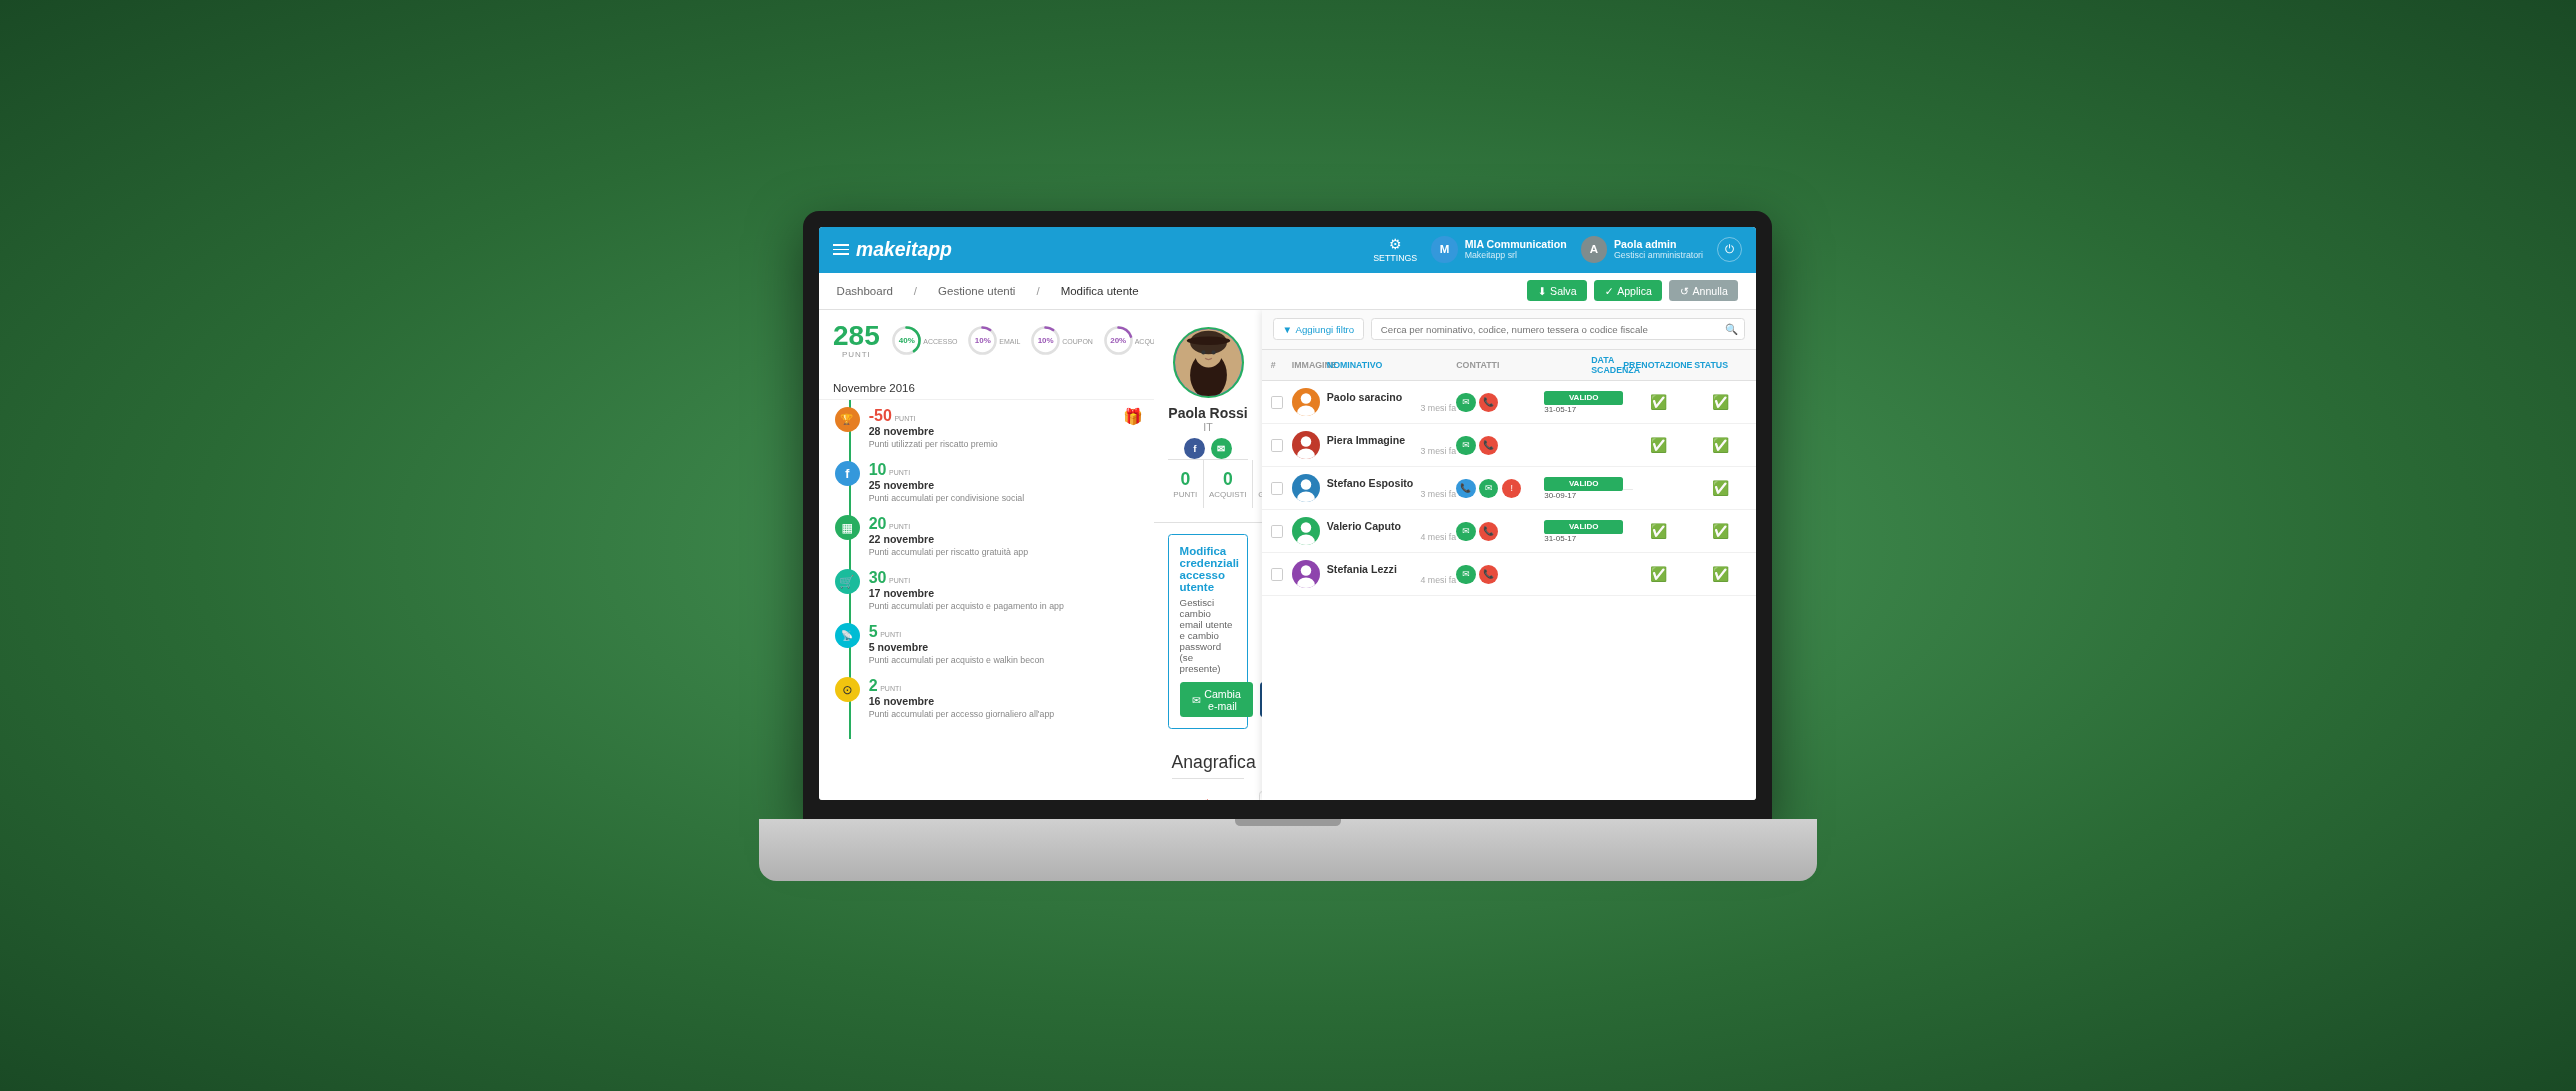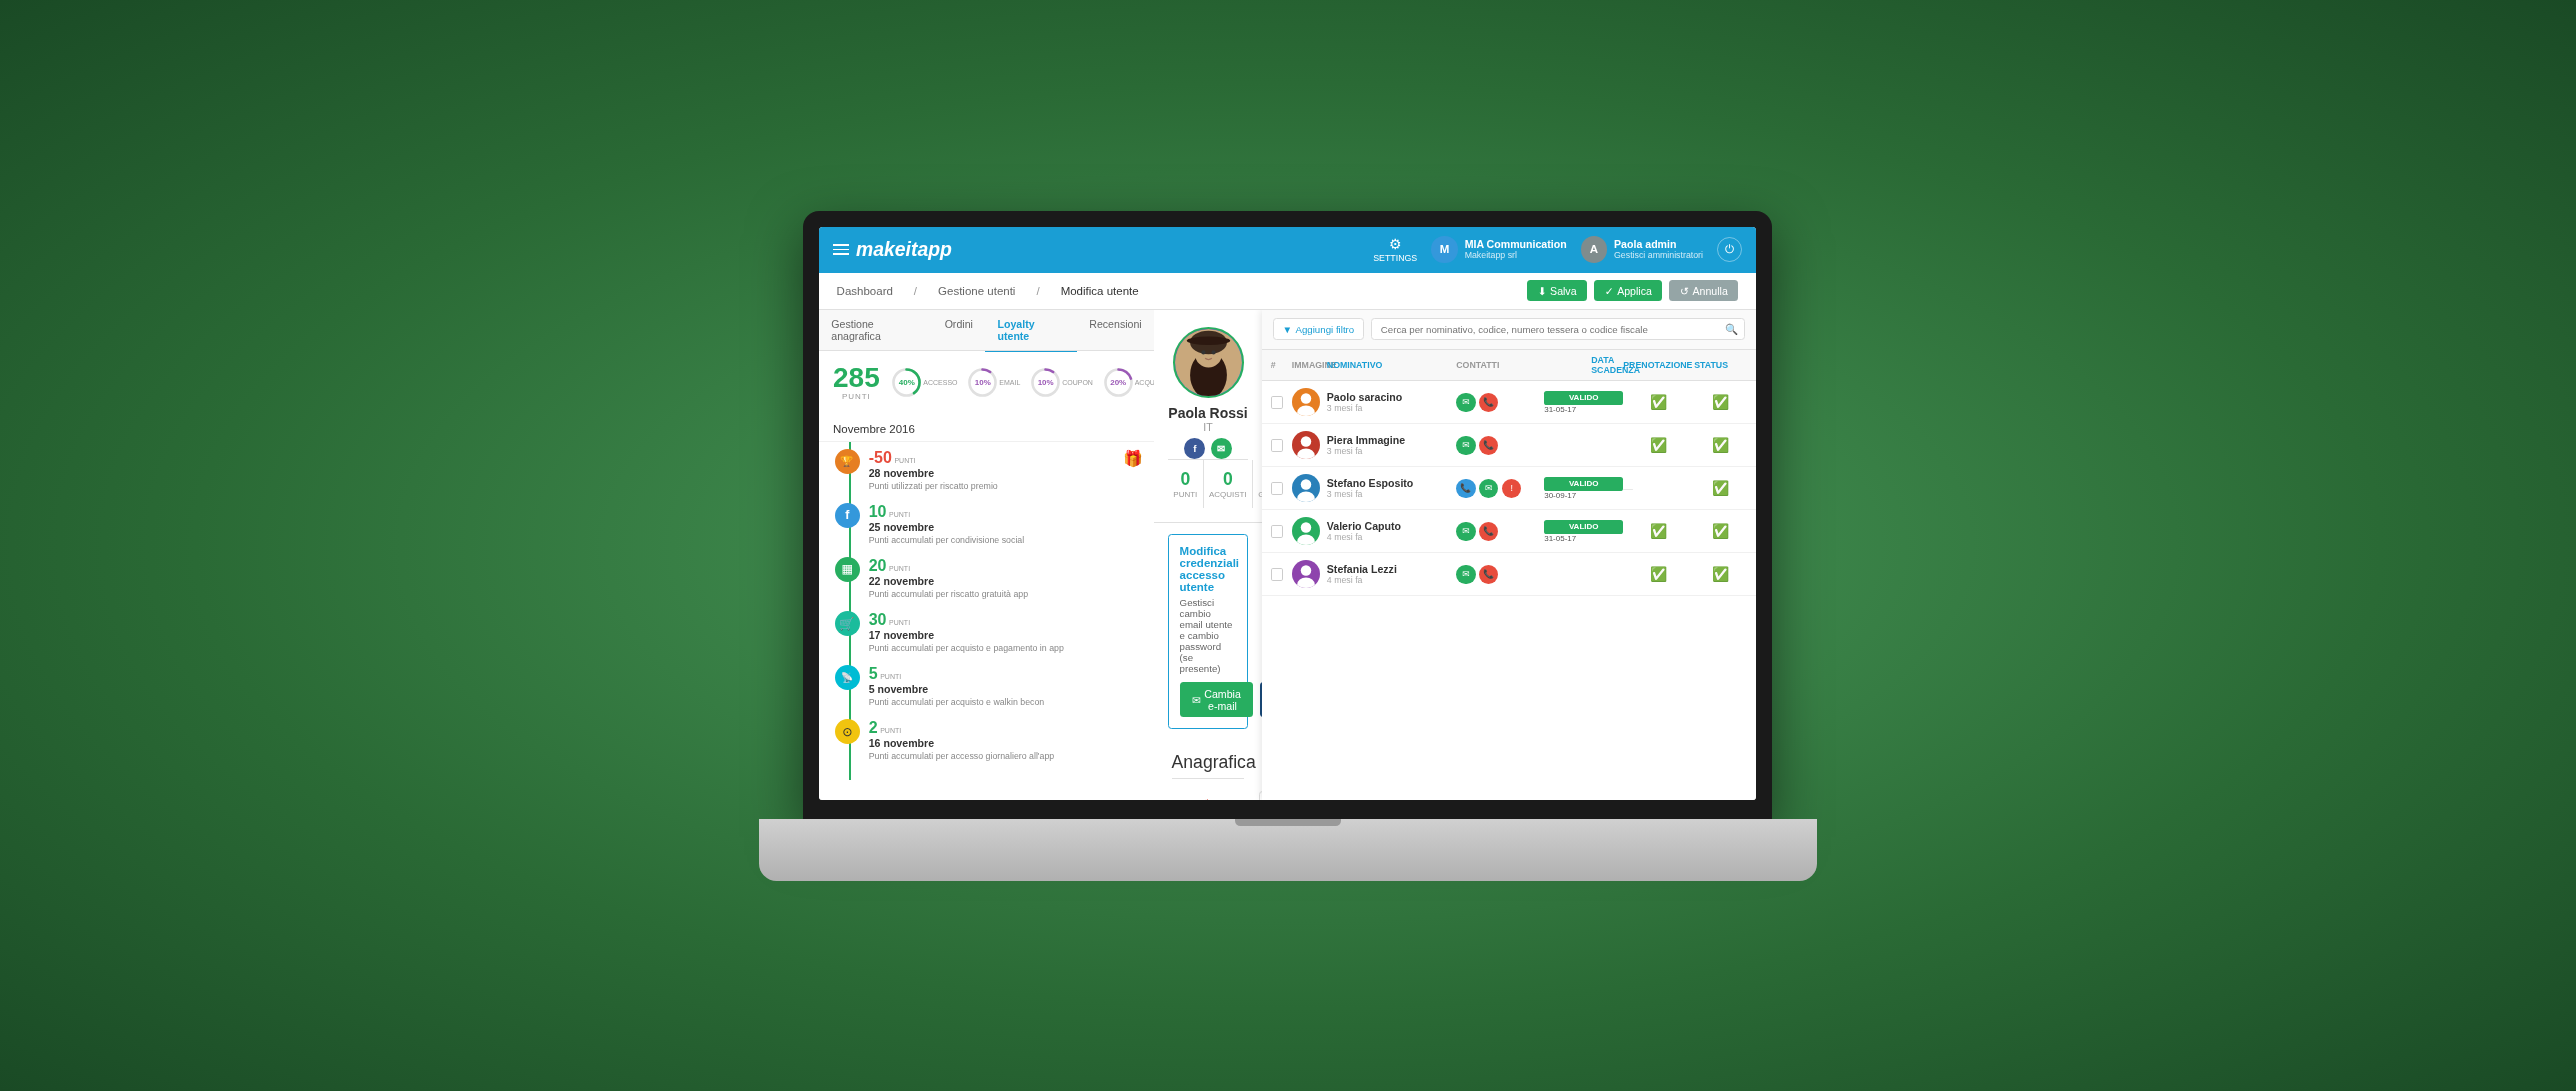--- a/index.html
+++ b/index.html
@@ -616,21 +616,21 @@
       overflow: hidden;
       display: flex;
       align-items: center;
       justify-content: center;
       font-size: 9.7px;
       font-weight: bold;
       color: white;
     }
     .user-info-cell {}
     .user-name { font-size: 10.6px; font-weight: 600; color: #333; }
-    .user-time { font-size: 8.8px; color: #aaa; }
+    .user-time { font-size: 8.8px; color: #aaa; text-align: right; }
     .contacts-cell {
       display: flex;
       gap: 3.5px;
       align-items: center;
     }
     .contact-icon {
       width: 19.4px;
       height: 19.4px;
       border-radius: 50%;
       display: flex;
@@ -726,26 +726,20 @@
               <span>↺</span>
               <span>Annulla</span>
             </button>
           </div>
         </div>
 
         <div class="main-area">
 
           <div class="left-panel">
 
-            <div class="tab-nav">
-              <div class="tab-item">Gestione anagrafica</div>
-              <div class="tab-item">Ordini</div>
-              <div class="tab-item active">Loyalty utente</div>
-              <div class="tab-item">Recensioni</div>
-            </div>
 
             <div class="loyalty-stats">
               <div class="points-row">
                 <div class="points-main">
                   <span class="points-value">285</span>
                   <span class="points-label">PUNTI</span>
                 </div>
                 <div class="stats-circles">
 
                   <div class="stat-circle">

